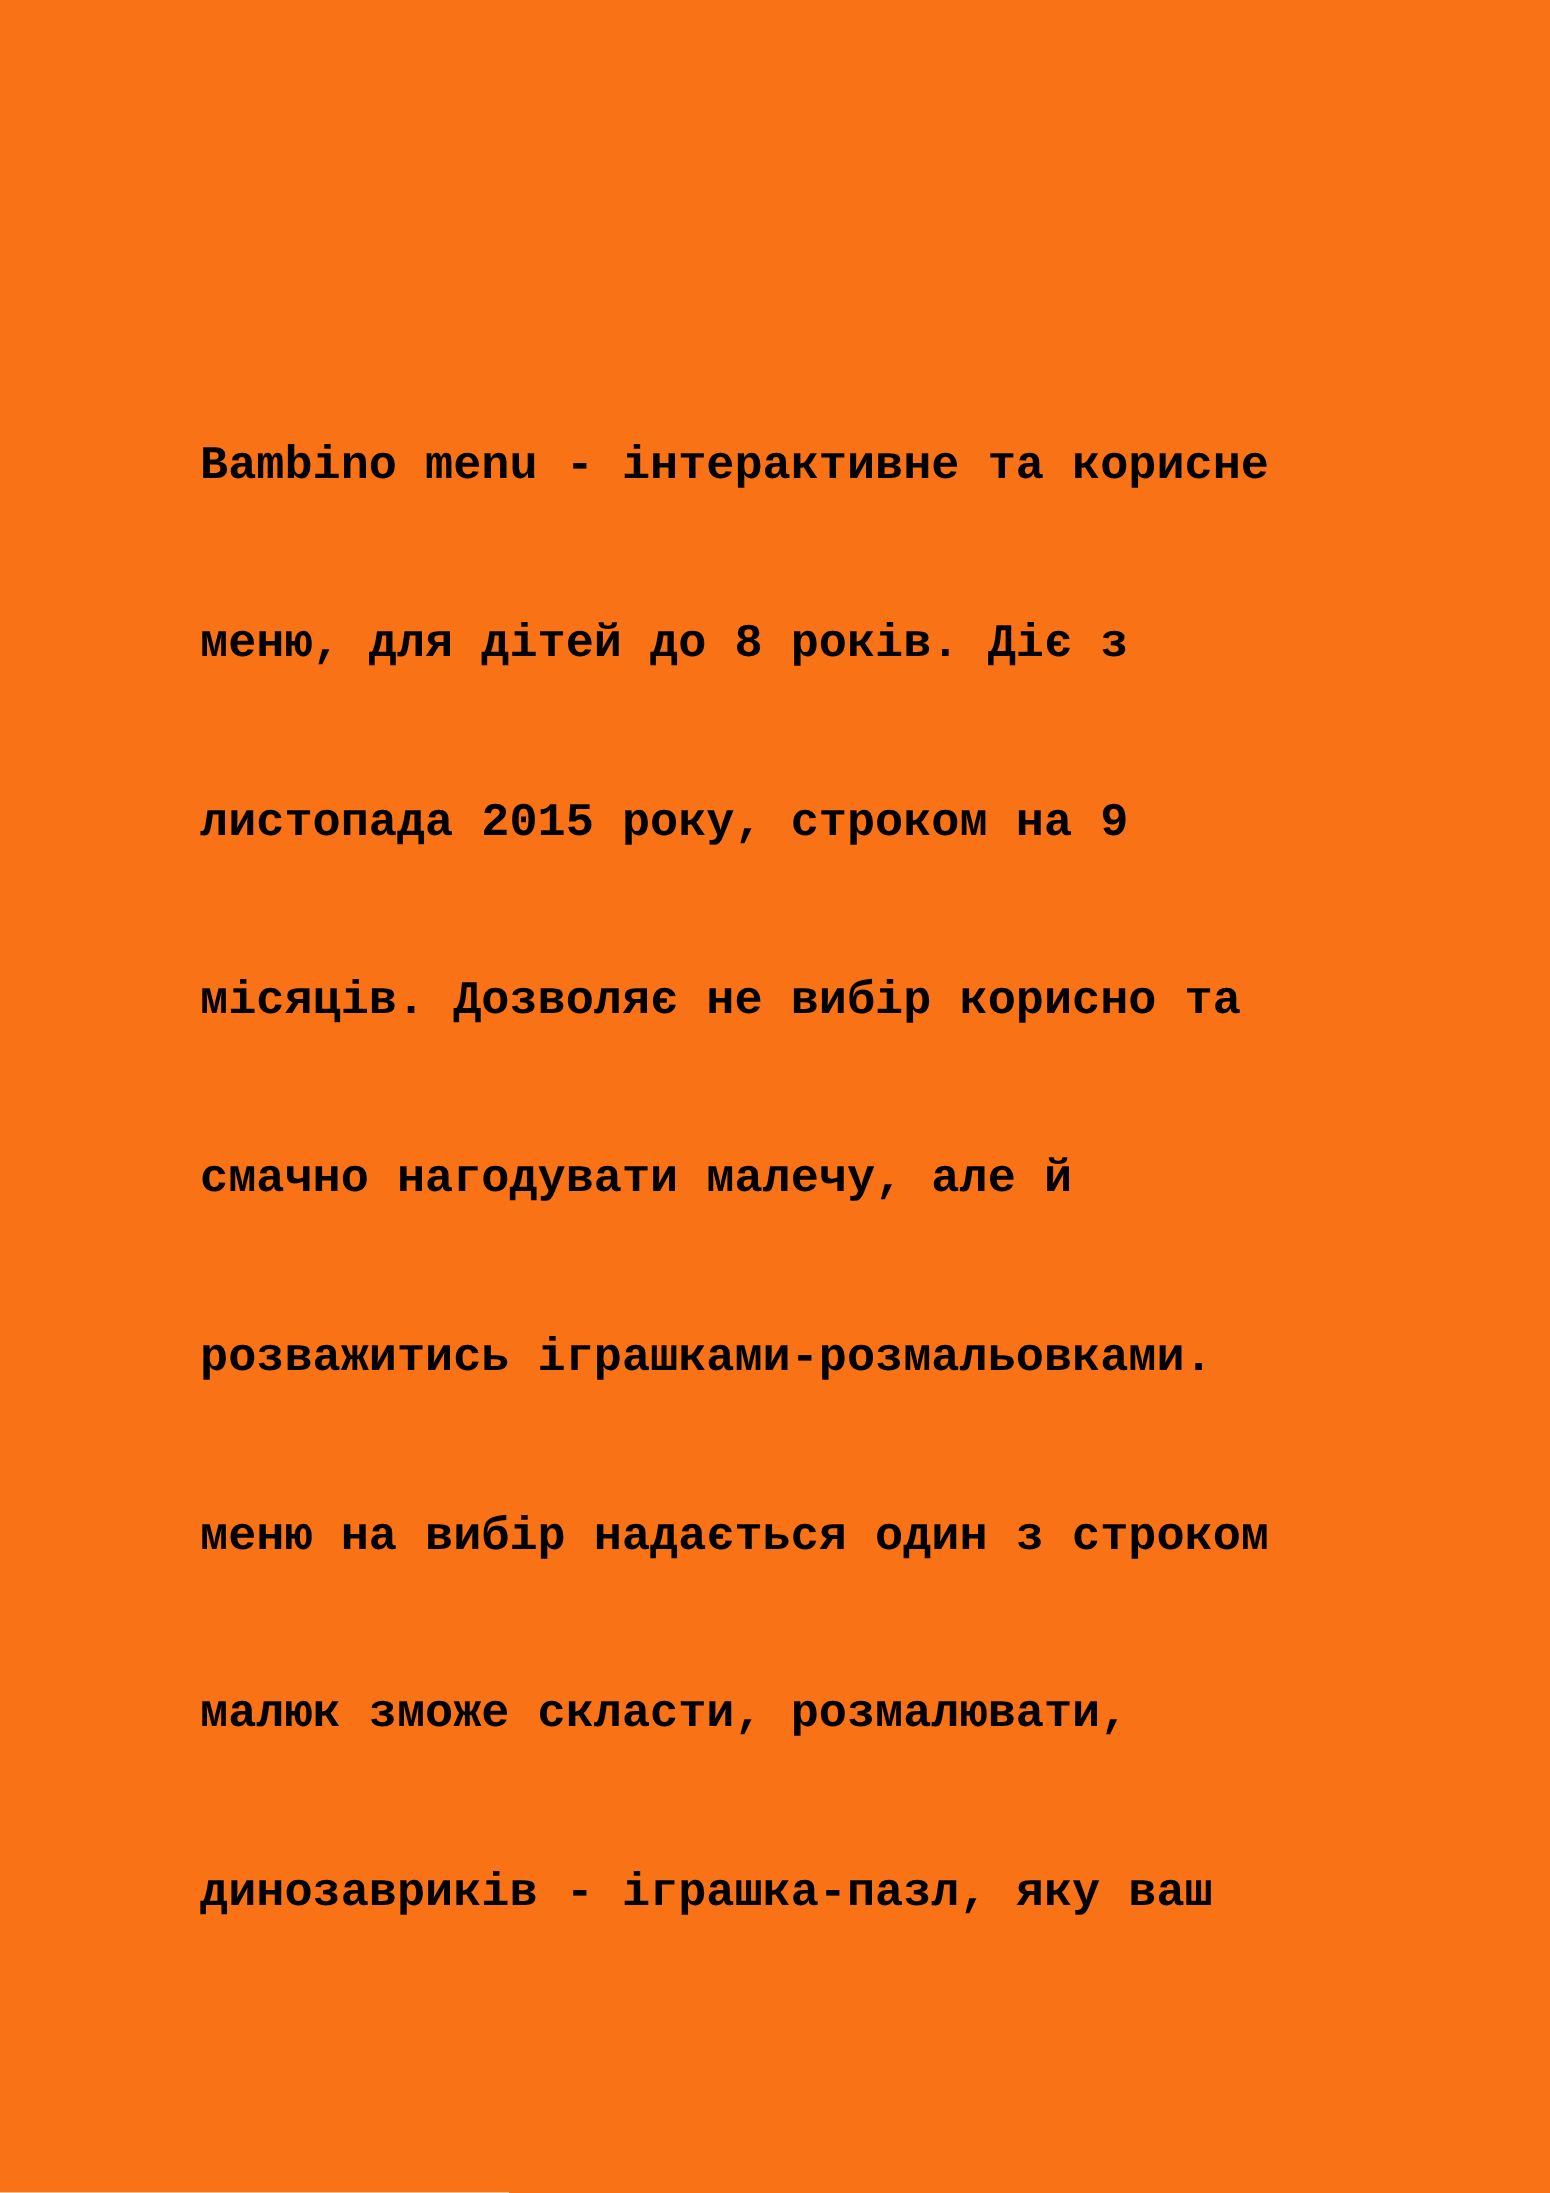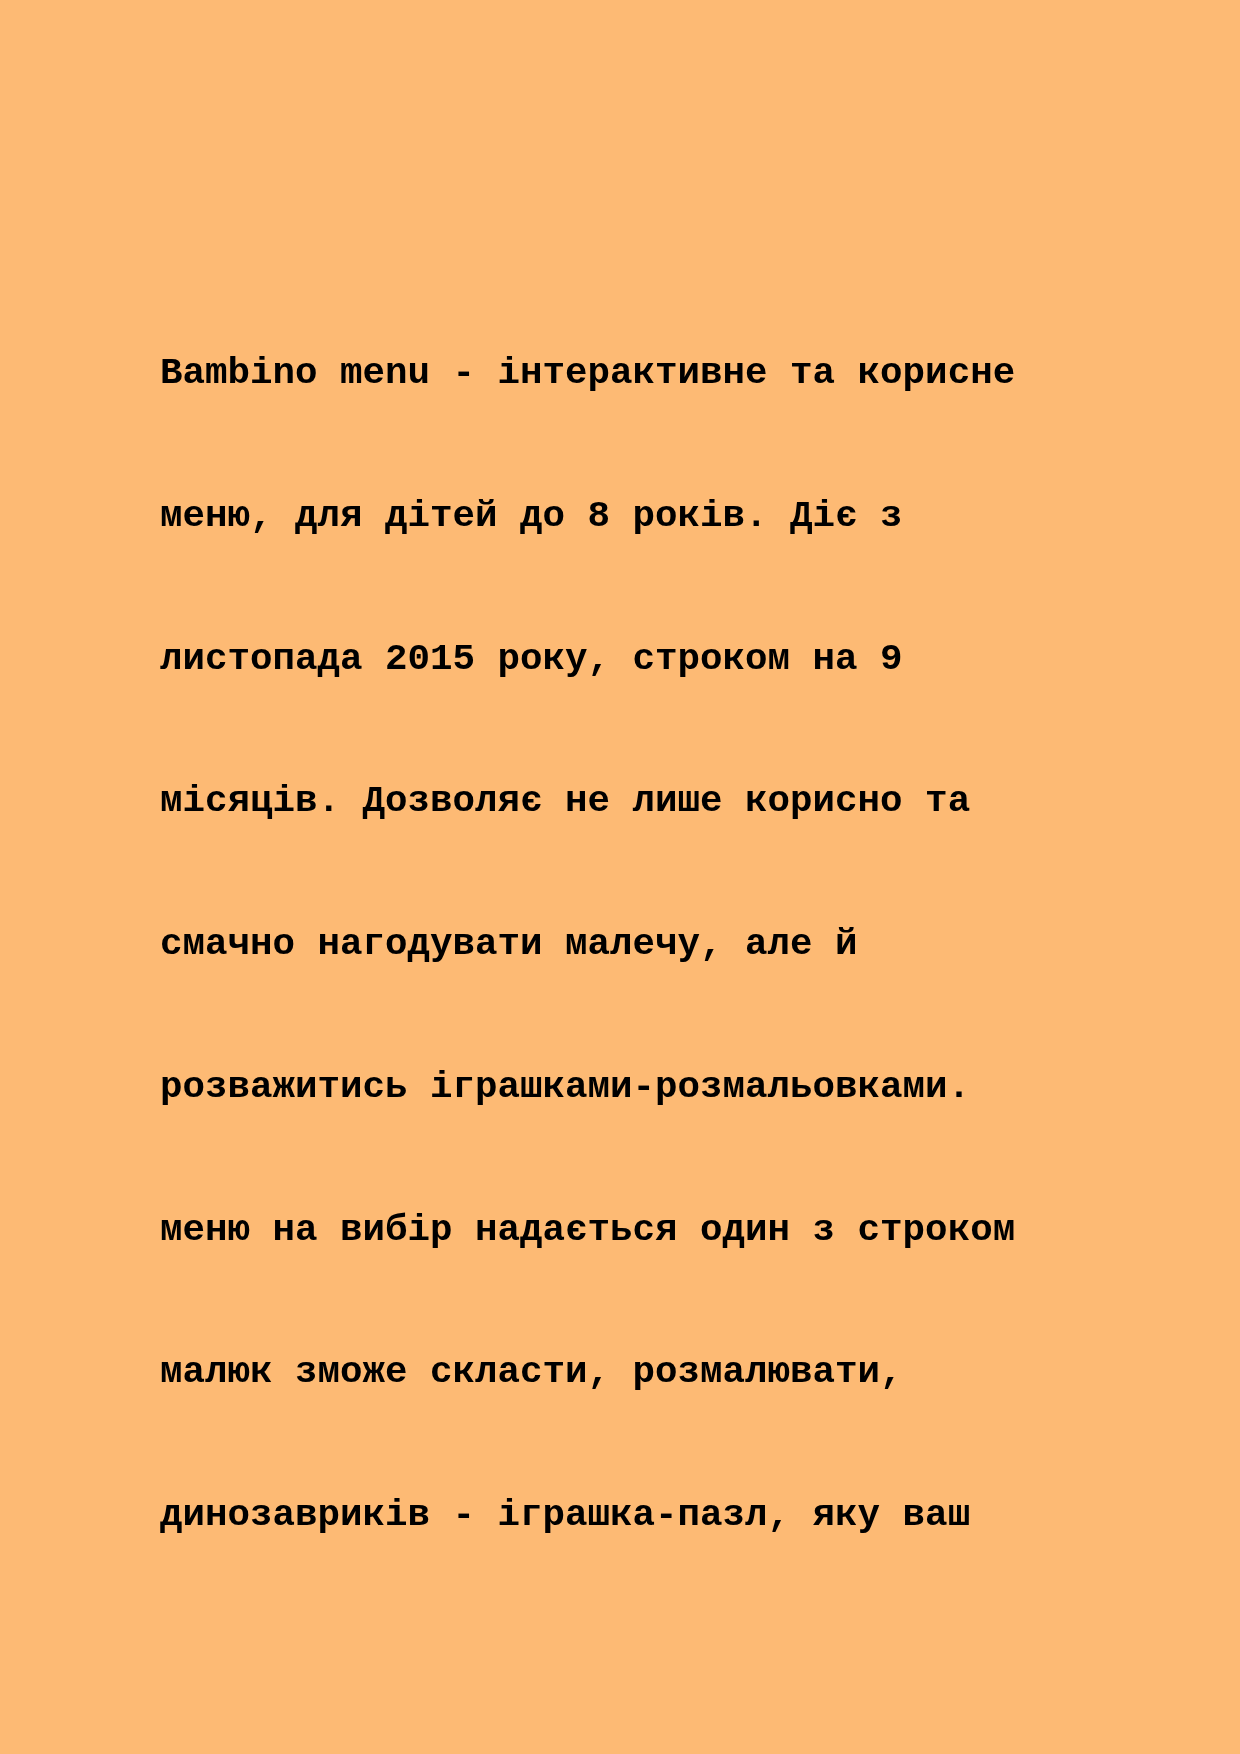--- a/index.html
+++ b/index.html
@@ -4,21 +4,21 @@
 <style>
   html, body {
     margin: 0;
     padding: 0;
     background: #ffffff;
   }
   .page {
     position: relative;
     width: 1240px;
     height: 1754px;
-    background: #fdba74;
+    background: #f97316;
     overflow: hidden;
   }
   .content {
     position: absolute;
     top: 112px;
     left: 160px;
     right: 60px;
     color: #000000;
     font-family: "Liberation Mono", "DejaVu Sans Mono", monospace;
     font-weight: 700;
@@ -34,21 +34,21 @@
 </head>
 <body>
 
 <div class="page">
   <div class="content">
 
     <div class="intro">
       <div class="line">Bambino menu - інтерактивне та корисне</div>
       <div class="line">меню, для дітей до 8 років. Діє з</div>
       <div class="line">листопада 2015 року, строком на 9</div>
-      <div class="line">місяців. Дозволяє не лише корисно та</div>
+      <div class="line">місяців. Дозволяє не вибір корисно та</div>
       <div class="line">смачно нагодувати малечу, але й</div>
       <div class="line">розважитись іграшками-розмальовками.</div>
       <div class="line">меню на вибір надається один з строком</div>
       <div class="line">малюк зможе скласти, розмалювати,</div>
       <div class="line">динозавриків - іграшка-пазл, яку ваш</div>
       
     </div>
 
     
 

